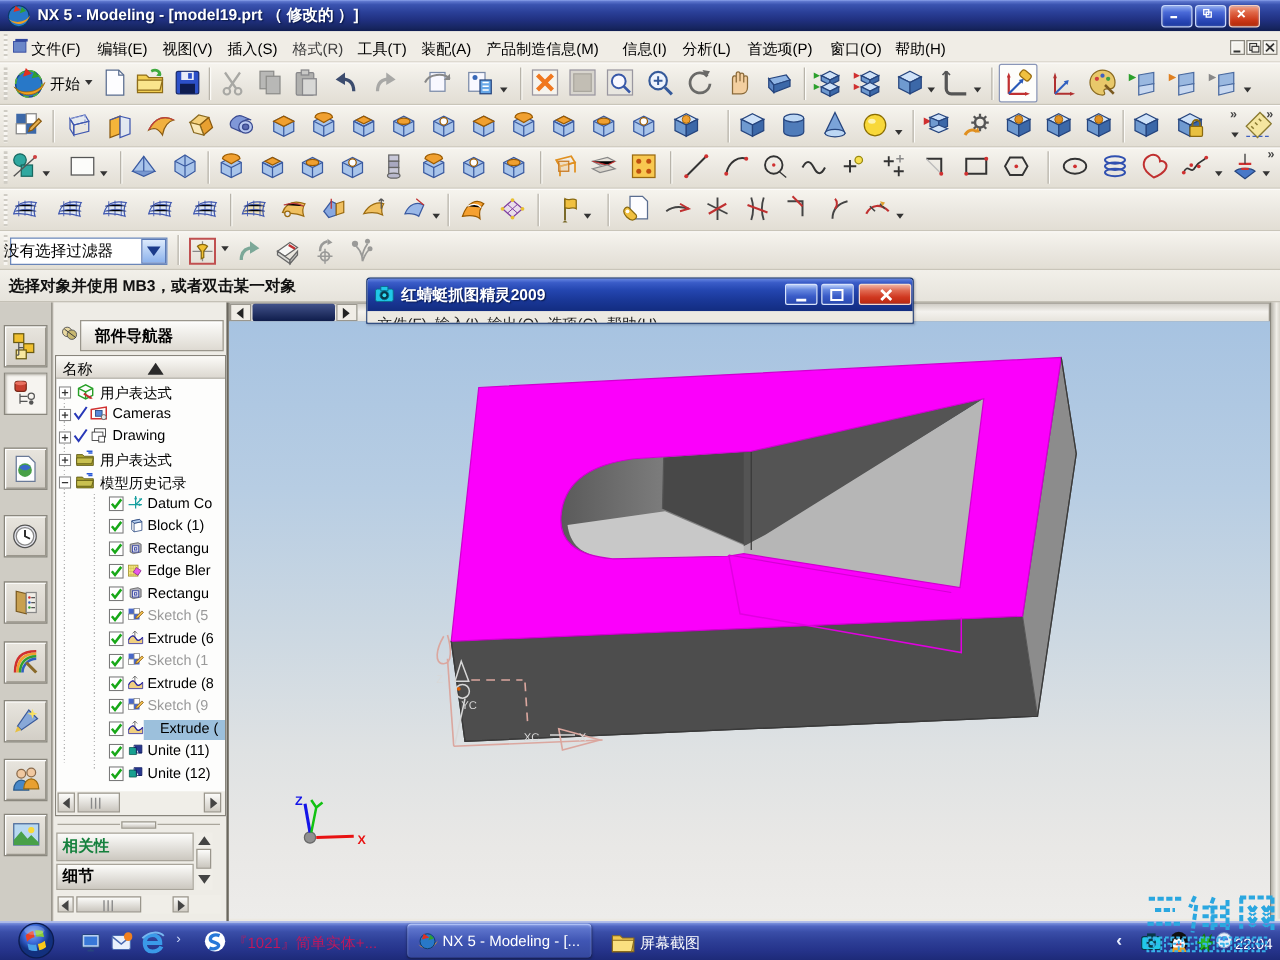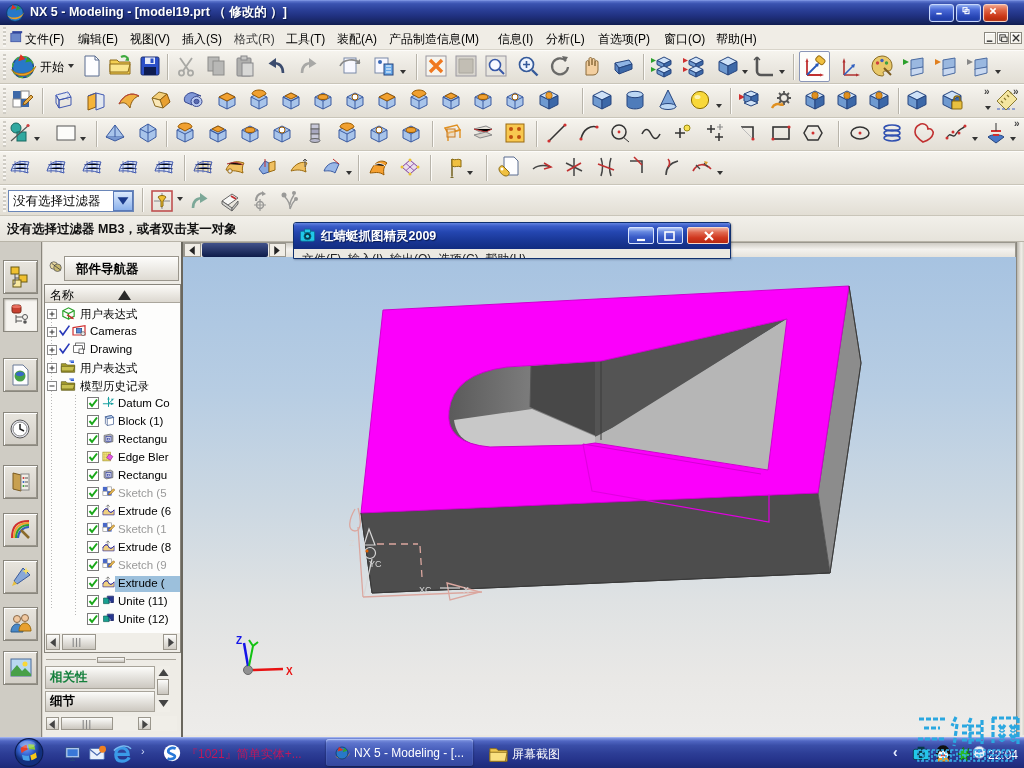--- a/index.html
+++ b/index.html
@@ -666,21 +666,21 @@
   </svg>
 <svg style="position:absolute;left:690px;top:155px" width="24" height="24" viewBox="0 0 24 24">
     <path d="M3 16c4-8 12-8 18-2" fill="none" stroke="#c03030" stroke-width="1.7"></path>
     <path d="M6 10l4 4m4-6 4 4" stroke="#444" stroke-width="1.3"></path>
     <path d="M14 6l4 1-2 3z" fill="#e0a030"></path>
   </svg>
 <div class="dd" style="left:717px;top:171px"></div>
 <div class="ab" style="left:0;top:185px;width:1024px;height:31px;background:linear-gradient(180deg,#f6f4ee 0%,#ebe8e1 50%,#e2ded4 100%);border-top:1px solid #fdfcfa;border-bottom:1px solid #c9c5b9"></div>
 <div class="grip" style="left:3px;top:188px;height:24px"></div>
 <div class="ab" style="left:8px;top:190px;width:126px;height:22px;background:#fff;border:1px solid #6a86b8"></div>
-<div class="ab" style="left:13px;top:193px;font-size:12.5px;color:#000">没有选择过滤器</div>
+<div class="ab" style="left:3px;top:193px;font-size:12.5px;color:#000">没有选择过滤器</div>
 <div class="ab" style="left:113px;top:191px;width:20px;height:20px;background:linear-gradient(180deg,#dceafc,#8cb2ec);border:1px solid #5a7ab8"></div>
 <svg style="position:absolute;left:116px;top:195px" width="14" height="12" viewBox="0 0 12 11">
     <path d="M1 2 11 2 6 9Z" fill="#1a3a8a"></path>
   </svg>
 <div class="sep" style="left:142px;top:188px;height:24px"></div>
 <svg style="position:absolute;left:150px;top:189px" width="24" height="24" viewBox="0 0 24 24">
     <rect x="2" y="2" width="20" height="20" fill="none" stroke="#c05050" stroke-width="1.6"></rect>
     <path d="M4 12h16M12 4v16" stroke="#888" stroke-width="1"></path>
     <path d="M8 8c2-2 6-2 8 0l-3 4v5l-2 1v-6z" fill="#f0c030" stroke="#8a6a10"></path>
   </svg>
@@ -703,21 +703,21 @@
     <circle cx="12" cy="16" r="3.5" fill="none" stroke="#9a9a98" stroke-width="1.5"></circle>
     <path d="M12 10v12M6 16h12" stroke="#9a9a98" stroke-width="1.2"></path>
   </svg>
 <svg style="position:absolute;left:278px;top:189px" width="24" height="24" viewBox="0 0 24 24">
     <circle cx="6" cy="6" r="2.5" fill="#9a9a98"></circle>
     <circle cx="16" cy="4" r="2" fill="#9a9a98"></circle>
     <circle cx="18" cy="10" r="2" fill="#9a9a98"></circle>
     <path d="M7 8c3 3 5 8 5 12M16 6c-2 3-4 8-4 10M17 11c-2 2-4 6-5 9" fill="none" stroke="#9a9a98" stroke-width="1.4"></path>
   </svg>
 <div class="ab" style="left:0;top:216px;width:1024px;height:26px;background:linear-gradient(180deg,#f2f0ea,#e6e3db);border-bottom:1px solid #b8b4a8"></div>
-<div class="ab" style="left:7px;top:221px;font-size:12.5px;font-weight:bold;color:#111">没有选择过滤器 MB3，或者双击某一对象</div>
+<div class="ab" style="left:7px;top:221px;font-size:12.5px;font-weight:bold;color:#111">选择对象并使用 MB3，或者双击某一对象</div>
 <div class="ab" style="left:0;top:242px;width:183px;height:495px;background:#d8d4cc"></div>
 <div class="ab" style="left:183px;top:242px;width:833px;height:16px;background:linear-gradient(180deg,#cfccc5,#f4f2ee 45%,#e6e3dc);border:1px solid #9a978e"></div>
 <div class="ab" style="left:184px;top:243px;width:17px;height:14px;background:#f0ede6;border:1px solid #9a978e"></div>
 <svg style="position:absolute;left:187px;top:245px" width="10" height="11" viewBox="0 0 9 10">
     <path d="M7 1 2 5l5 4z" fill="#222"></path>
   </svg>
 <div class="ab" style="left:202px;top:243px;width:66px;height:14px;border-radius:2px;background:linear-gradient(180deg,#42528a,#0e1c4a)"></div>
 <div class="ab" style="left:269px;top:243px;width:17px;height:14px;background:#f0ede6;border:1px solid #9a978e"></div>
 <svg style="position:absolute;left:272px;top:245px" width="10" height="11" viewBox="0 0 9 10">
     <path d="M2 1l5 4-5 4z" fill="#222"></path>
@@ -1025,21 +1025,21 @@
 <svg style="position:absolute;left:87px;top:577px" width="12" height="12" viewBox="0 0 12 12">
     <rect x="0.5" y="0.5" width="11" height="11" fill="#fff" stroke="#7a7a7a"></rect>
     <path d="M2.5 6 5 9 10 2.5" fill="none" stroke="#18a818" stroke-width="2"></path>
   </svg>
 <svg style="position:absolute;left:101px;top:575px" width="15" height="15" viewBox="0 0 24 24">
     <path d="M3 14c3-6 7-6 9-2s5 4 9-1v8H3Z" fill="#f0d080" stroke="#26259e"></path>
     <path d="M3 14c3-6 7-6 9-2s5 4 9-1" fill="none" stroke="#2825a0" stroke-width="1.5"></path>
     <path d="M8 6l3-3 3 3M11 3v8" stroke="#555" fill="none"></path>
   </svg>
 <div class="ab" style="left:115px;top:576px;width:65px;height:16px;background:#9cc0dc"></div>
-<div class="ab" style="left:118px;top:577px;font-size:11.5px;color:#000;white-space:nowrap;width:68px;overflow:hidden">Extrude (</div>
+<div class="ab" style="left:128px;top:577px;font-size:11.5px;color:#000;white-space:nowrap;width:68px;overflow:hidden">Extrude (</div>
 <svg style="position:absolute;left:87px;top:595px" width="12" height="12" viewBox="0 0 12 12">
     <rect x="0.5" y="0.5" width="11" height="11" fill="#fff" stroke="#7a7a7a"></rect>
     <path d="M2.5 6 5 9 10 2.5" fill="none" stroke="#18a818" stroke-width="2"></path>
   </svg>
 <svg style="position:absolute;left:101px;top:593px" width="15" height="15" viewBox="0 0 24 24">
     <path d="M4 8h9v9H4Z" fill="#18a090" stroke="#0a5a50"></path>
     <path d="M10 5h10v10h-4" fill="#283890" stroke="#101c60"></path>
     <path d="M10 5v3h3v7h7" fill="none" stroke="#101c60"></path>
   </svg>
 <div class="ab" style="left:118px;top:595px;font-size:11.5px;color:#000;white-space:nowrap;width:62px;overflow:hidden">Unite (11)</div>

